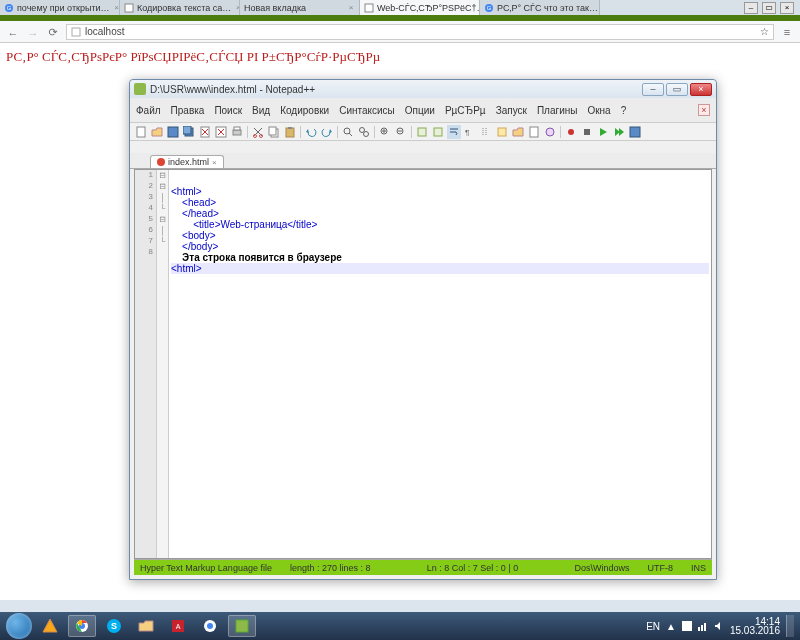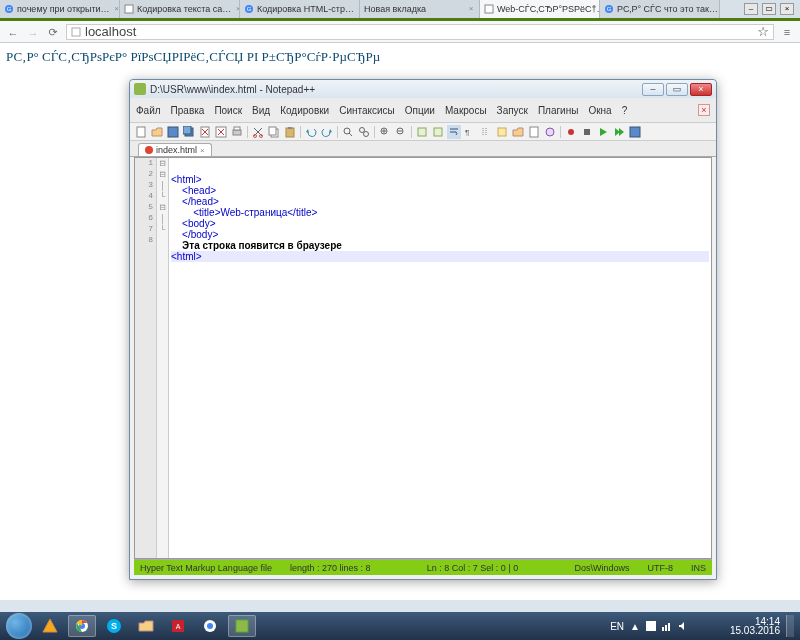--- a/index.html
+++ b/index.html
@@ -1,54 +1,54 @@
 <!DOCTYPE html>
 <html><head>
 <meta charset="utf-8">
 <style>
 * { margin: 0; padding: 0; box-sizing: border-box; font-family: Tahoma, Arial, sans-serif; }
 body { width: 800px; height: 640px; background: #dce5ee; overflow: hidden; position: relative; }
 
 
-.chrome-top { background: #d8e0e8; height: 21px; display: flex; align-items: stretch; border-bottom: 3px solid #4d7c0f; }
+.chrome-top { background: #d8e0e8; height: 21px; display: flex; align-items: stretch; border-bottom: 6px solid #4d7c0f; }
 .chrome-tabs { display: flex; flex: 1; }
 .chrome-tab { display: flex; align-items: center; gap: 3px; padding: 0 4px; font-size: 9px; color: #333; border-right: 1px solid #b0b8c0; background: #d0d8e0; min-width: 0; flex: 1; max-width: 120px; overflow: hidden; white-space: nowrap; }
 .chrome-tab.active { background: #f5f7f9; }
 .chrome-tab .favicon { width: 10px; height: 10px; flex-shrink: 0; }
 .chrome-tab .tab-close { width: 8px; height: 8px; flex-shrink: 0; color: #888; font-size: 8px; line-height: 8px; text-align: center; margin-left: auto; }
 .win-btns { display: flex; align-items: center; gap: 4px; padding: 0 6px; }
 .win-btn { width: 14px; height: 12px; background: #e8e8e8; border: 1px solid #999; font-size: 8px; text-align: center; line-height: 10px; }
 
 
 .chrome-nav { background: #f5f7f9; height: 22px; display: flex; align-items: center; padding: 0 6px; gap: 6px; border-bottom: 1px solid #ccc; }
 .nav-btn { width: 14px; height: 14px; color: #666; font-size: 11px; text-align: center; line-height: 14px; }
-.url-bar { flex: 1; height: 16px; background: #fff; border: 1px solid #ccc; display: flex; align-items: center; padding: 0 4px; font-size: 13px; color: #444; gap: 4px; }
+.url-bar { flex: 1; height: 16px; background: #fff; border: 1px solid #ccc; display: flex; align-items: center; padding: 0 4px; font-size: 10px; color: #444; gap: 4px; }
 .right-icons { display: flex; gap: 6px; }
 
 
 .page-content { background: #fff; height: 557px; position: relative; padding: 6px 0 0 6px; }
-.page-text { font-family: 'Times New Roman', serif; font-size: 13px; color: #0c4a6e; }
+.page-text { font-family: 'Times New Roman', serif; font-size: 13px; color: #b91c1c; }
 
 
 .npp { position: absolute; left: 129px; top: 36px; width: 588px; height: 501px; background: #f0f0f0; border: 1px solid #6d8aa8; border-radius: 4px 4px 0 0; box-shadow: 0 2px 12px rgba(0,0,0,.35); display: flex; flex-direction: column; }
 .npp-title { height: 18px; background: linear-gradient(#eef3f8,#dbe5ef); display: flex; align-items: center; padding: 0 4px; font-size: 10px; color: #333; border-radius: 4px 4px 0 0; }
 .npp-title .icon-np { width: 12px; height: 12px; background: #8fb84a; margin-right: 4px; border-radius: 2px; }
 .npp-winbtns { margin-left: auto; display: flex; gap: 2px; }
 .npp-winbtn { width: 22px; height: 13px; background: linear-gradient(#f4f8fc,#d9e4ef); border: 1px solid #8aa7c2; border-radius: 2px; font-size: 9px; text-align: center; line-height: 11px; color: #345; }
 .npp-winbtn.close { background: linear-gradient(#e88,#c33); color: #fff; border-color: #a22; }
 
 .npp-menu { height: 16px; background: #ececec; display: flex; align-items: center; gap: 10px; padding: 12px 6px; font-size: 10px; color: #333; border-bottom: 1px solid #ccc; }
 .npp-menu span { cursor: default; }
 .npp-menu .close-doc { margin-left: auto; width: 12px; height: 12px; background: #ffe8e8; border: 1px solid #c99; font-size: 9px; text-align: center; line-height: 10px; color: #a44; }
 
 .npp-toolbar { height: 18px; background: #f2f2f2; display: flex; align-items: center; gap: 2px; padding: 0 4px; border-bottom: 1px solid #ccc; }
 .tb-ico { width: 14px; height: 14px; display: flex; align-items: center; justify-content: center; font-size: 9px; }
 .tb-sep { width: 1px; height: 12px; background: #c8c8c8; margin: 0 1px; }
 
-.npp-tabs { height: 16px; background: #ececec; display: flex; align-items: flex-end; padding: 0 8px; border-bottom: 1px solid #aaa; }
+.npp-tabs { height: 16px; background: #ececec; display: flex; align-items: flex-end; padding: 0 20px; border-bottom: 1px solid #aaa; margin-top: 12px; }
 .npp-filetab { background: #fff; border: 1px solid #aaa; border-bottom: none; padding: 1px 6px; font-size: 9px; color: #333; display: flex; align-items: center; gap: 3px; border-radius: 3px 3px 0 0; }
 .npp-filetab .dot { width: 8px; height: 8px; background: #d43; border-radius: 50%; }
 .npp-filetab .fx { font-size: 8px; color: #888; }
 
 .npp-editor { flex: 1; display: flex; background: #fff; border: 1px solid #999; margin: 0 4px; overflow: hidden; }
 .gutter { width: 22px; background: #e8e8e8; border-right: 1px solid #ccc; }
 .gutter .ln { height: 11px; font-size: 8px; color: #888; text-align: right; padding-right: 3px; font-family: 'Courier New', monospace; }
 .fold { width: 12px; background: #f4f4f4; border-right: 1px solid #ccc; }
 .fold .fb { height: 11px; font-size: 8px; color: #888; text-align: center; line-height: 11px; }
 .fold .fb.box { color: #888; }
@@ -60,21 +60,21 @@
 
 .npp-status { height: 16px; background: #84cc16; border-top: 1px solid #aaa; display: flex; align-items: center; font-size: 9px; color: #333; padding: 0 6px; gap: 18px; margin: 0 4px 4px 4px; }
 .npp-status .sp { flex: 1; }
 
 
 .taskbar { position: absolute; left: 0; bottom: 0; width: 800px; height: 28px; background: linear-gradient(#3d5a7a,#21324a); display: flex; align-items: center; padding: 0 6px; }
 .start { width: 26px; height: 26px; border-radius: 50%; background: radial-gradient(circle at 35% 35%, #6fb5e8, #1865a8); box-shadow: 0 0 4px rgba(255,255,255,.5) inset; }
 .tb-icon { width: 28px; height: 22px; margin-left: 4px; display: flex; align-items: center; justify-content: center; border-radius: 2px; }
 .tb-icon.active { background: rgba(255,255,255,.18); box-shadow: 0 0 0 1px rgba(255,255,255,.3) inset; }
 .tray { margin-left: auto; display: flex; align-items: center; gap: 6px; color: #fff; font-size: 10px; }
-.tray .clock { text-align: right; line-height: 9px; margin-left: 36px; }
+.tray .clock { text-align: right; line-height: 9px; }
 .show-dt { width: 8px; height: 22px; background: rgba(255,255,255,.15); margin-left: 6px; border-left: 1px solid rgba(255,255,255,.3); }
 </style>
 </head>
 <body>
 
 <div class="chrome-top">
   <div class="chrome-tabs">
     <div class="chrome-tab">
       <svg class="favicon" viewBox="0 0 10 10">
           <circle cx="5" cy="5" r="4" fill="#4285f4"></circle>
@@ -84,28 +84,20 @@
       <span class="tab-close">×</span>
     </div>
     <div class="chrome-tab">
       <svg class="favicon" viewBox="0 0 10 10">
           <rect x="1" y="1" width="8" height="8" fill="#fff" stroke="#888"></rect>
         </svg>
       <span>Кодировка текста са…</span>
       <span class="tab-close">×</span>
     </div>
     <div class="chrome-tab">
-      <svg class="favicon" viewBox="0 0 10 10">
-          <circle cx="5" cy="5" r="4" fill="#4285f4"></circle>
-          <text x="5" y="7" font-size="6" fill="#fff" text-anchor="middle">G</text>
-        </svg>
-      <span>Кодировка HTML-стр…</span>
-      <span class="tab-close">×</span>
-    </div>
-    <div class="chrome-tab">
       <span>Новая вкладка</span>
       <span class="tab-close">×</span>
     </div>
     <div class="chrome-tab active">
       <svg class="favicon" viewBox="0 0 10 10">
           <rect x="1" y="1" width="8" height="8" fill="#fff" stroke="#888"></rect>
         </svg>
       <span>Web-СЃС‚СЂР°РЅРёС†…</span>
 
     </div>
@@ -156,21 +148,21 @@
     </div>
 
     <div class="npp-menu">
       <span>Файл</span>
       <span>Правка</span>
       <span>Поиск</span>
       <span>Вид</span>
       <span>Кодировки</span>
       <span>Синтаксисы</span>
       <span>Опции</span>
-      <span>Макросы</span>
+      <span>РµСЂРµ</span>
       <span>Запуск</span>
       <span>Плагины</span>
       <span>Окна</span>
       <span>?</span>
       <div class="close-doc">×</div>
     </div>
 
     <div class="npp-toolbar">
       <div class="tb-ico">
           <svg width="12" height="12">

